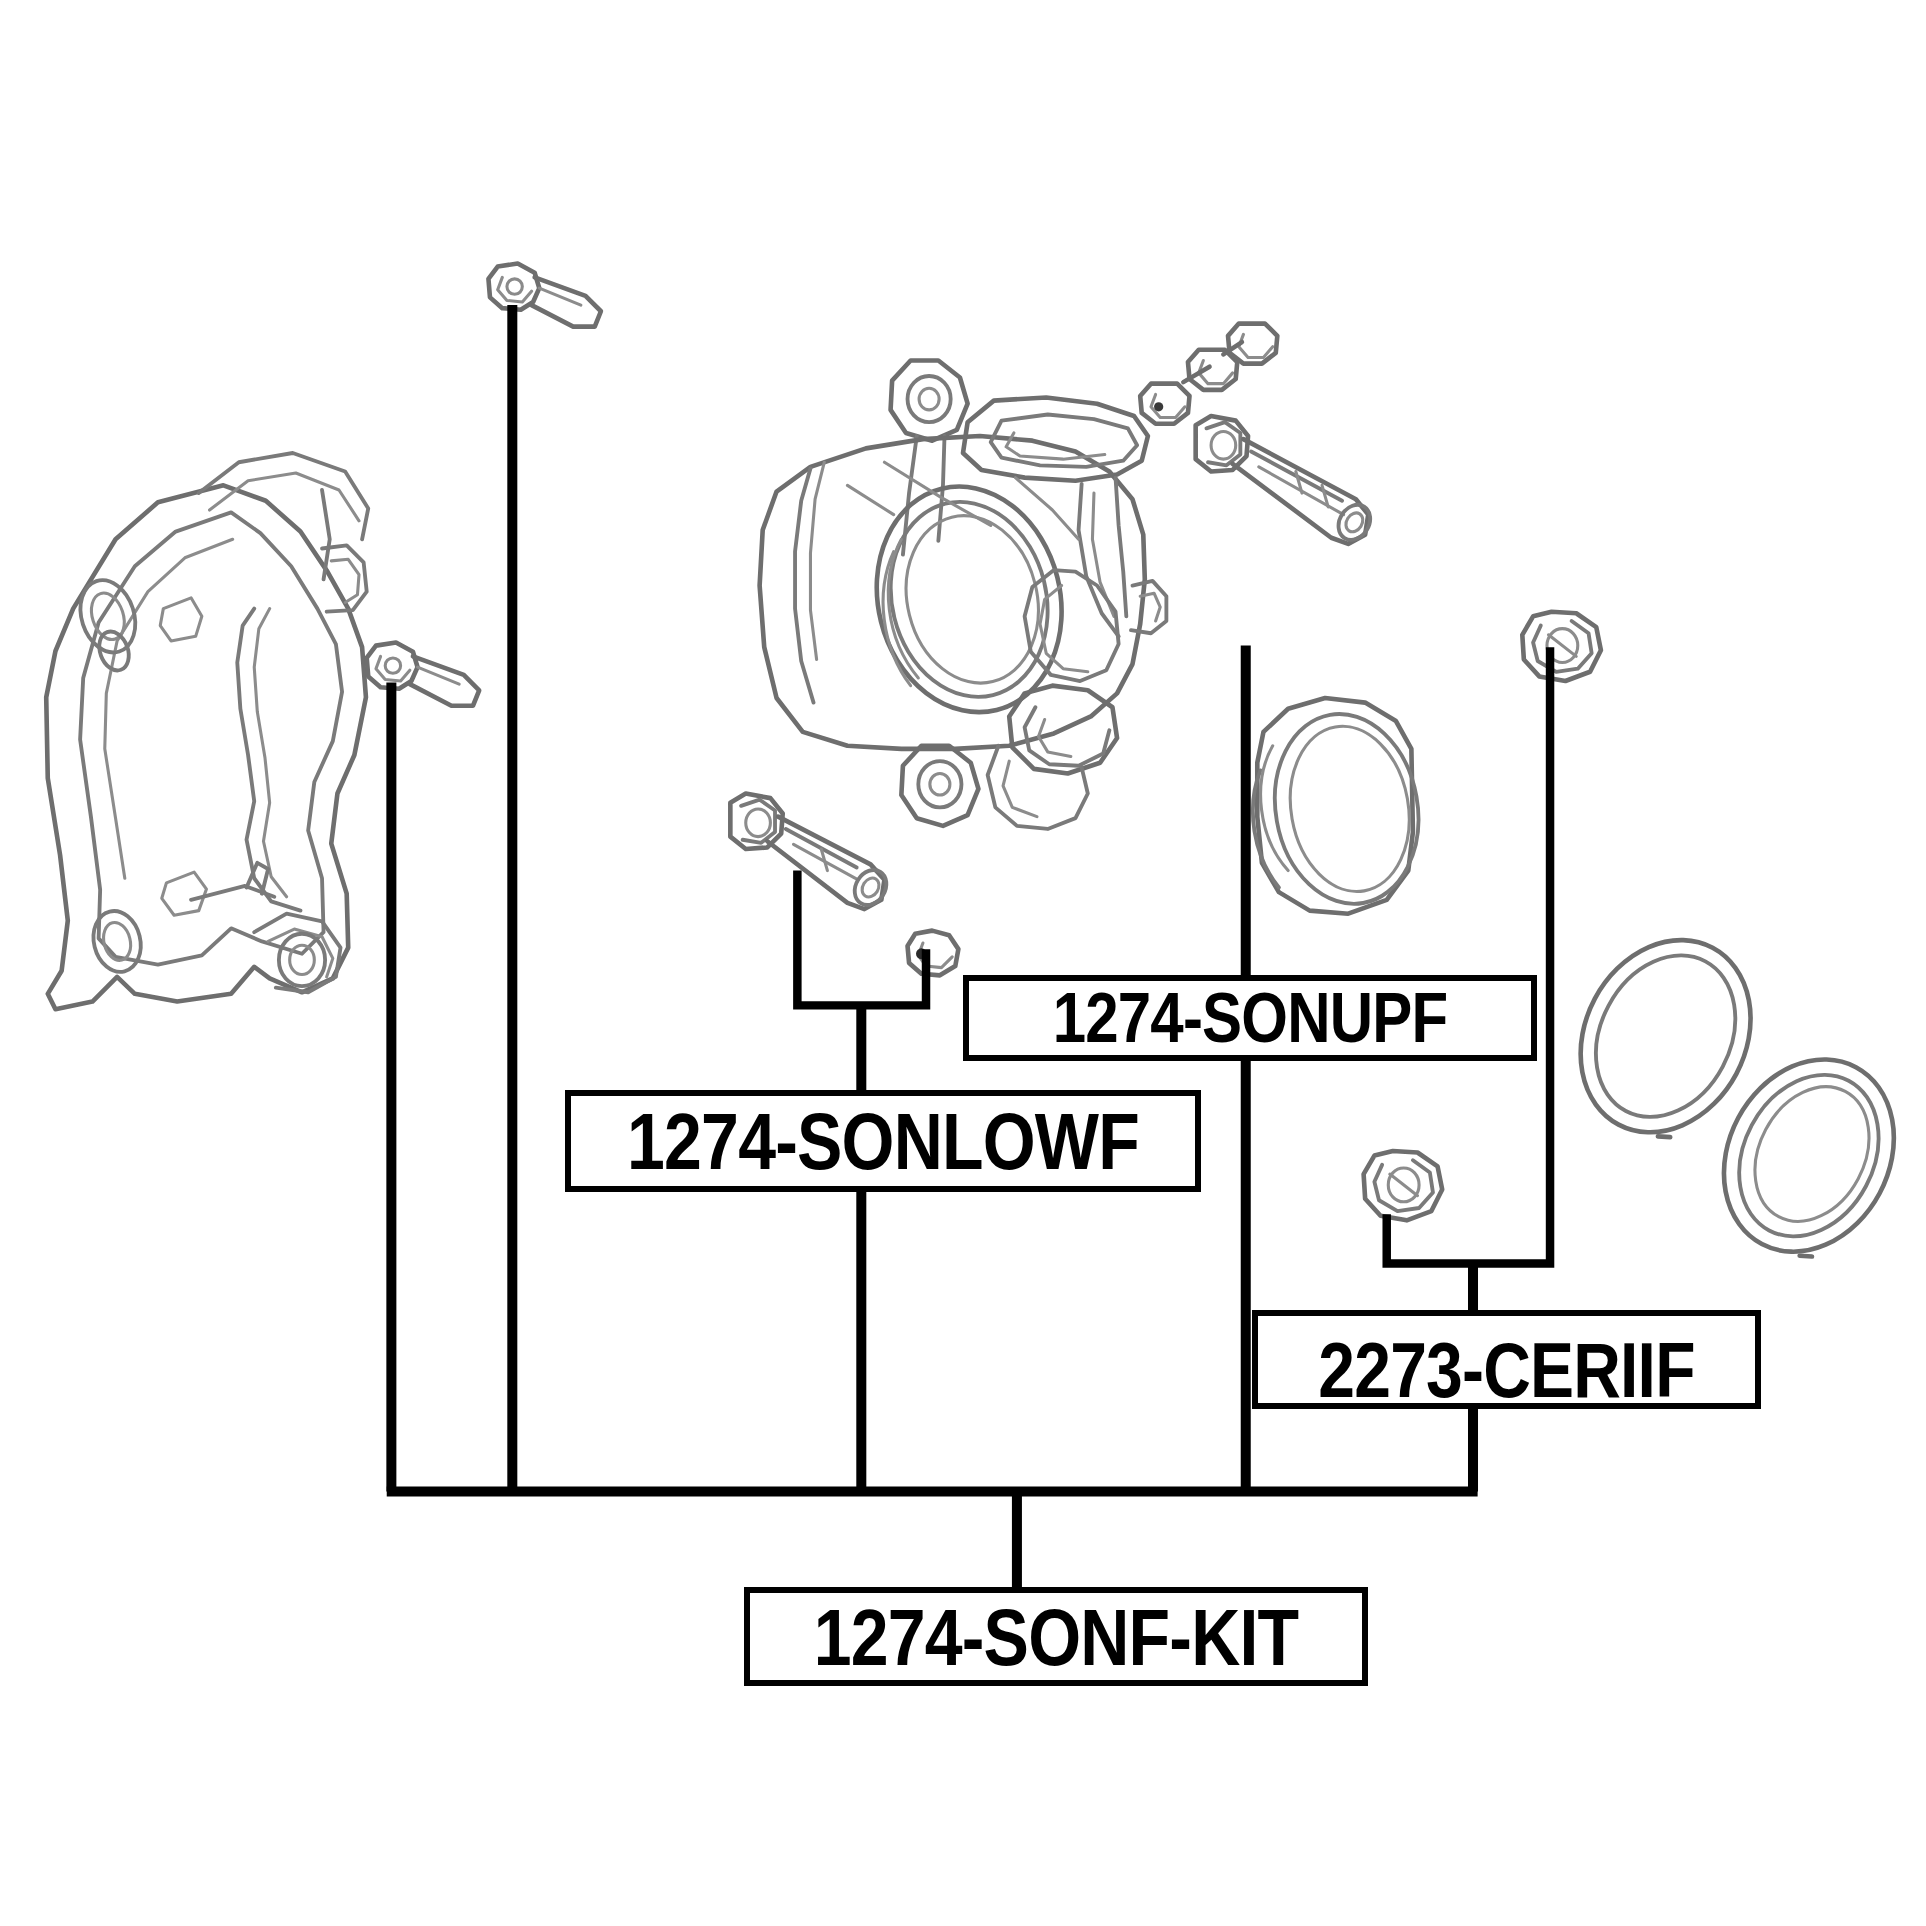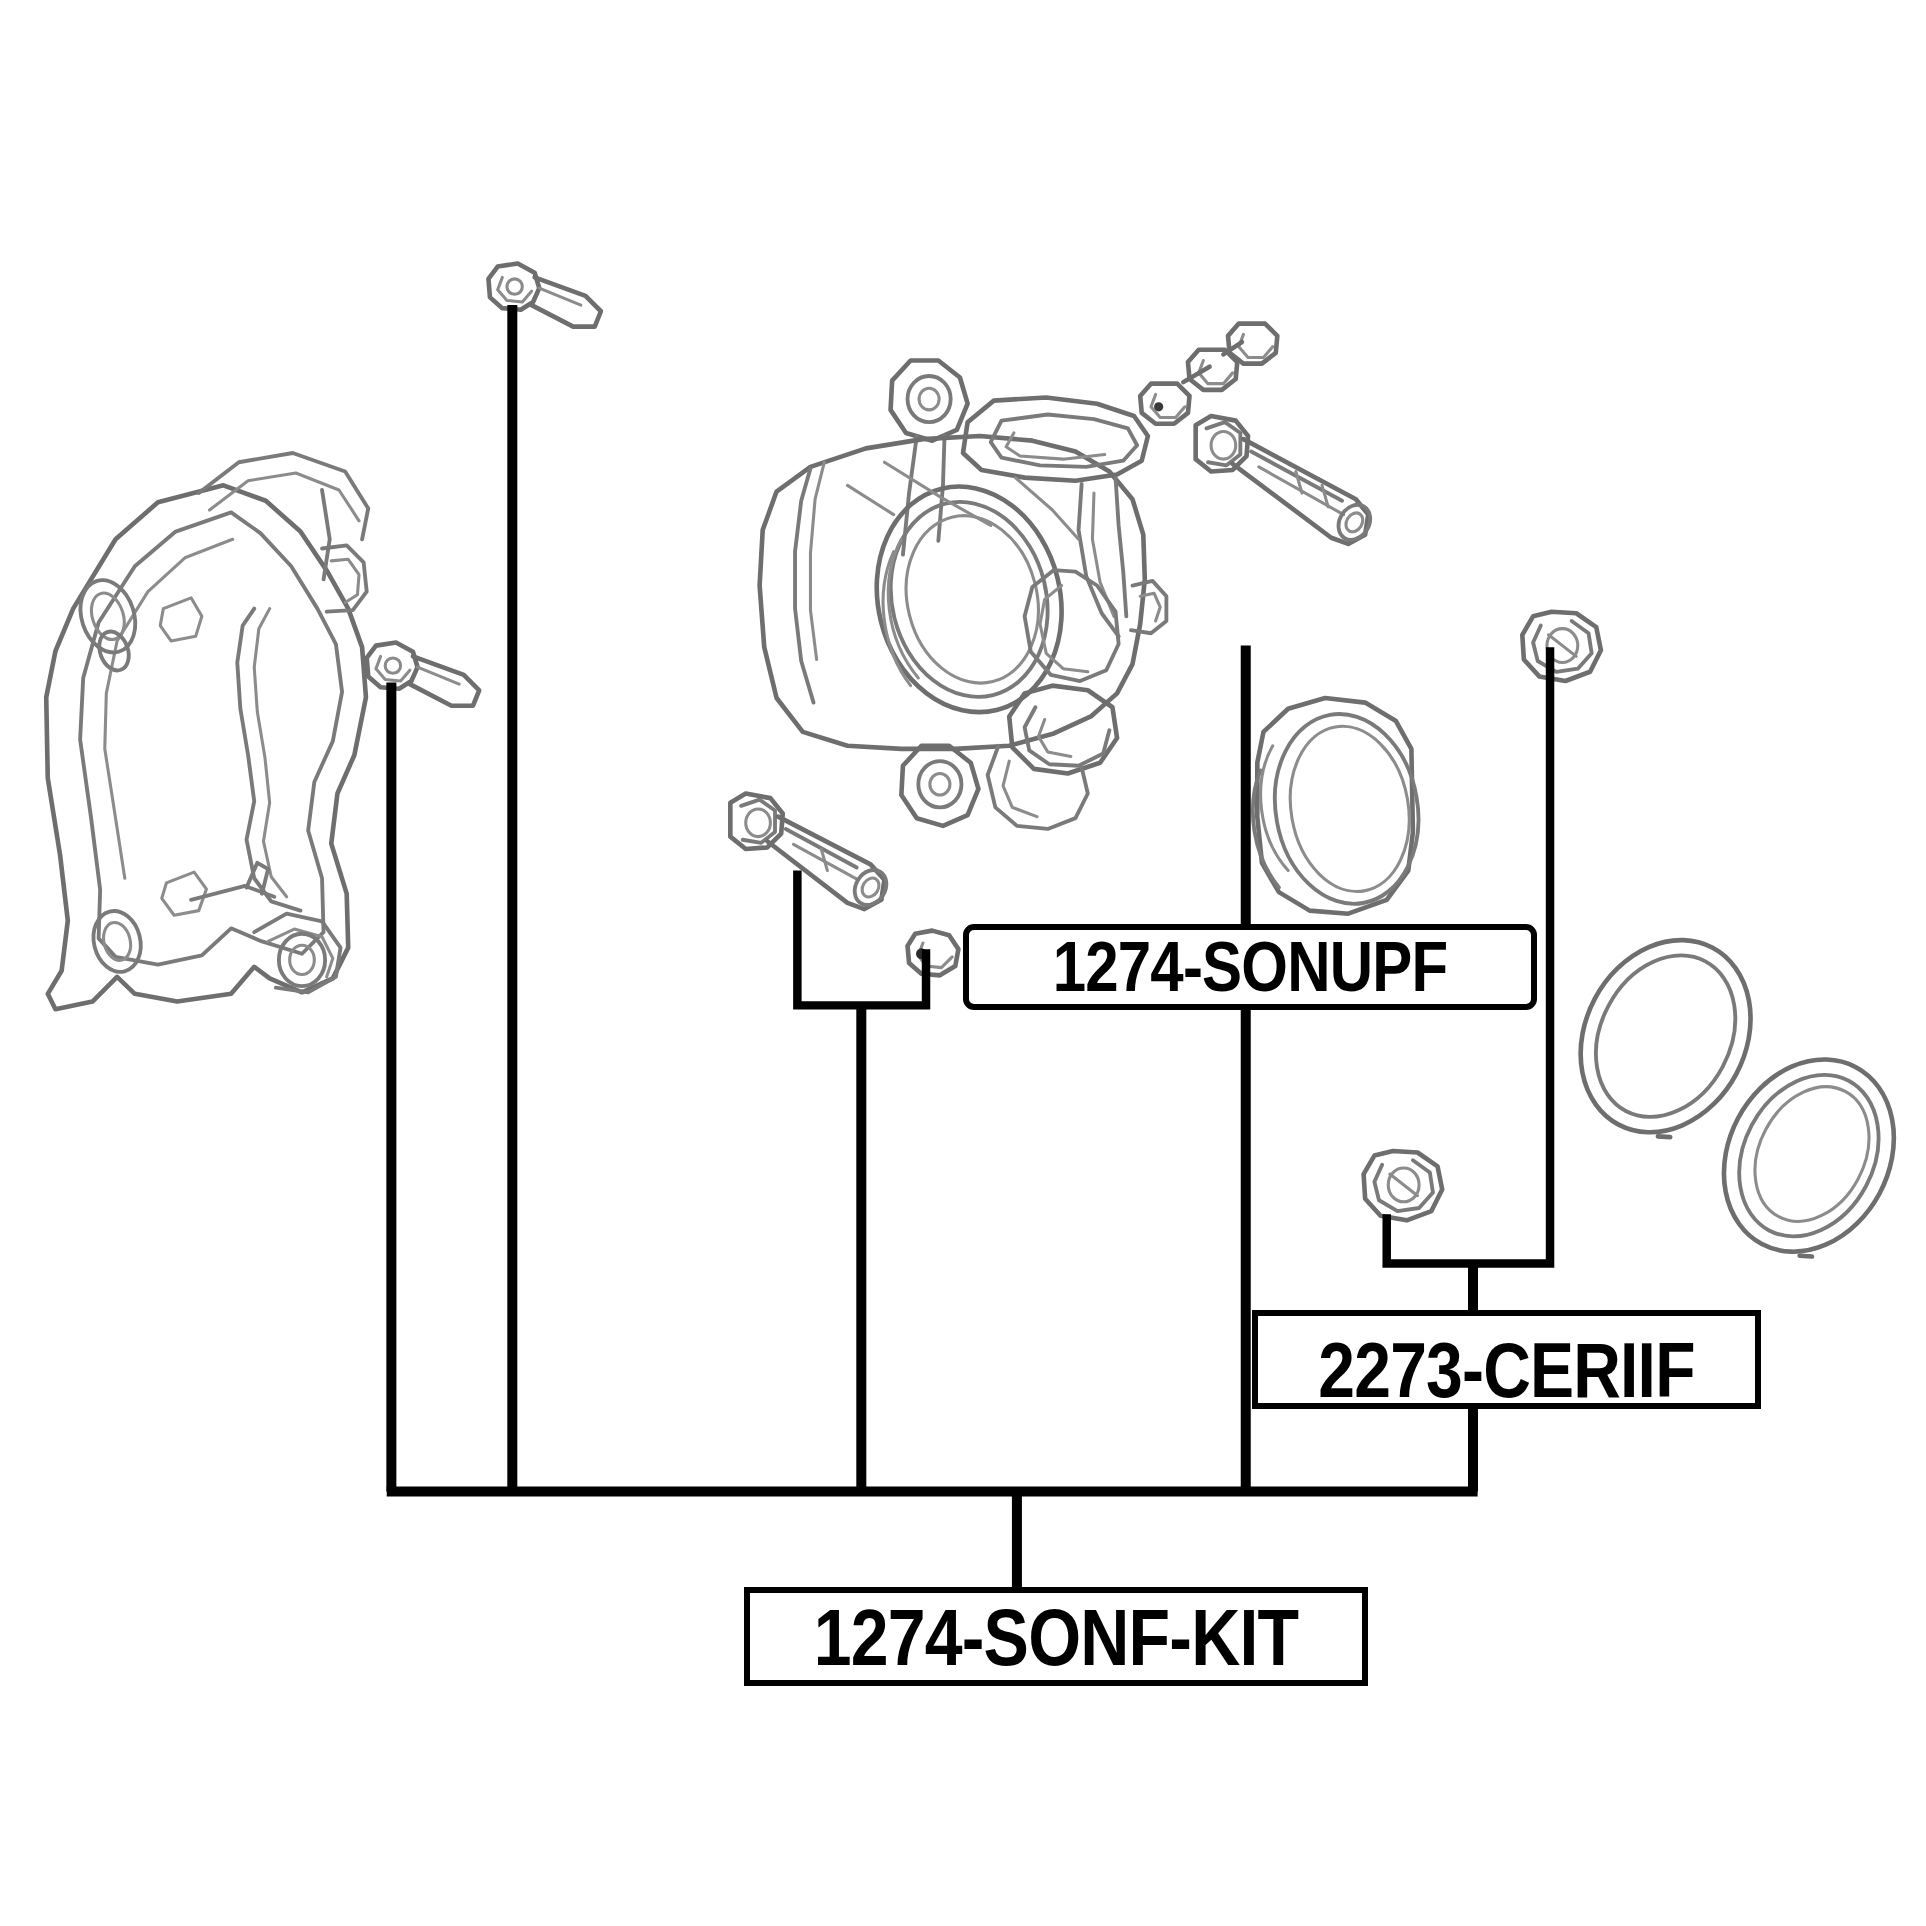--- a/index.html
+++ b/index.html
@@ -273,24 +273,27 @@
       <path class="leadb" d="M1912 1640 L1912 1936"></path>
 
       <path class="leadb" d="M502 1936 L1918 1936"></path>
 
       <path class="leadb" d="M1320 1936 L1320 2064"></path>
     </g>
   </svg>
 
   <div id="label-layer">
 
-    <div class="part-label" style="left:963px;top:924px;width:574px;height:86px;font-size:60px;border-radius:11px;">
+    <div class="part-label" style="left:963px;top:975px;width:574px;height:86px;font-size:60px;">
       <span>1274-SONUPF</span>
     </div>
 
+    <div class="part-label" style="left:565px;top:1090px;width:636px;height:102px;font-size:68px;">
+      <span>1274-SONLOWF</span>
+    </div>
 
     <div class="part-label" style="left:1252px;top:1310px;width:509px;height:99px;font-size:66px;align-items:flex-end;">
       <span>2273-CERIIF</span>
     </div>
 
     <div class="part-label" style="left:744px;top:1587px;width:624px;height:99px;font-size:68px;">
       <span>1274-SONF-KIT</span>
     </div>
 
   </div>

